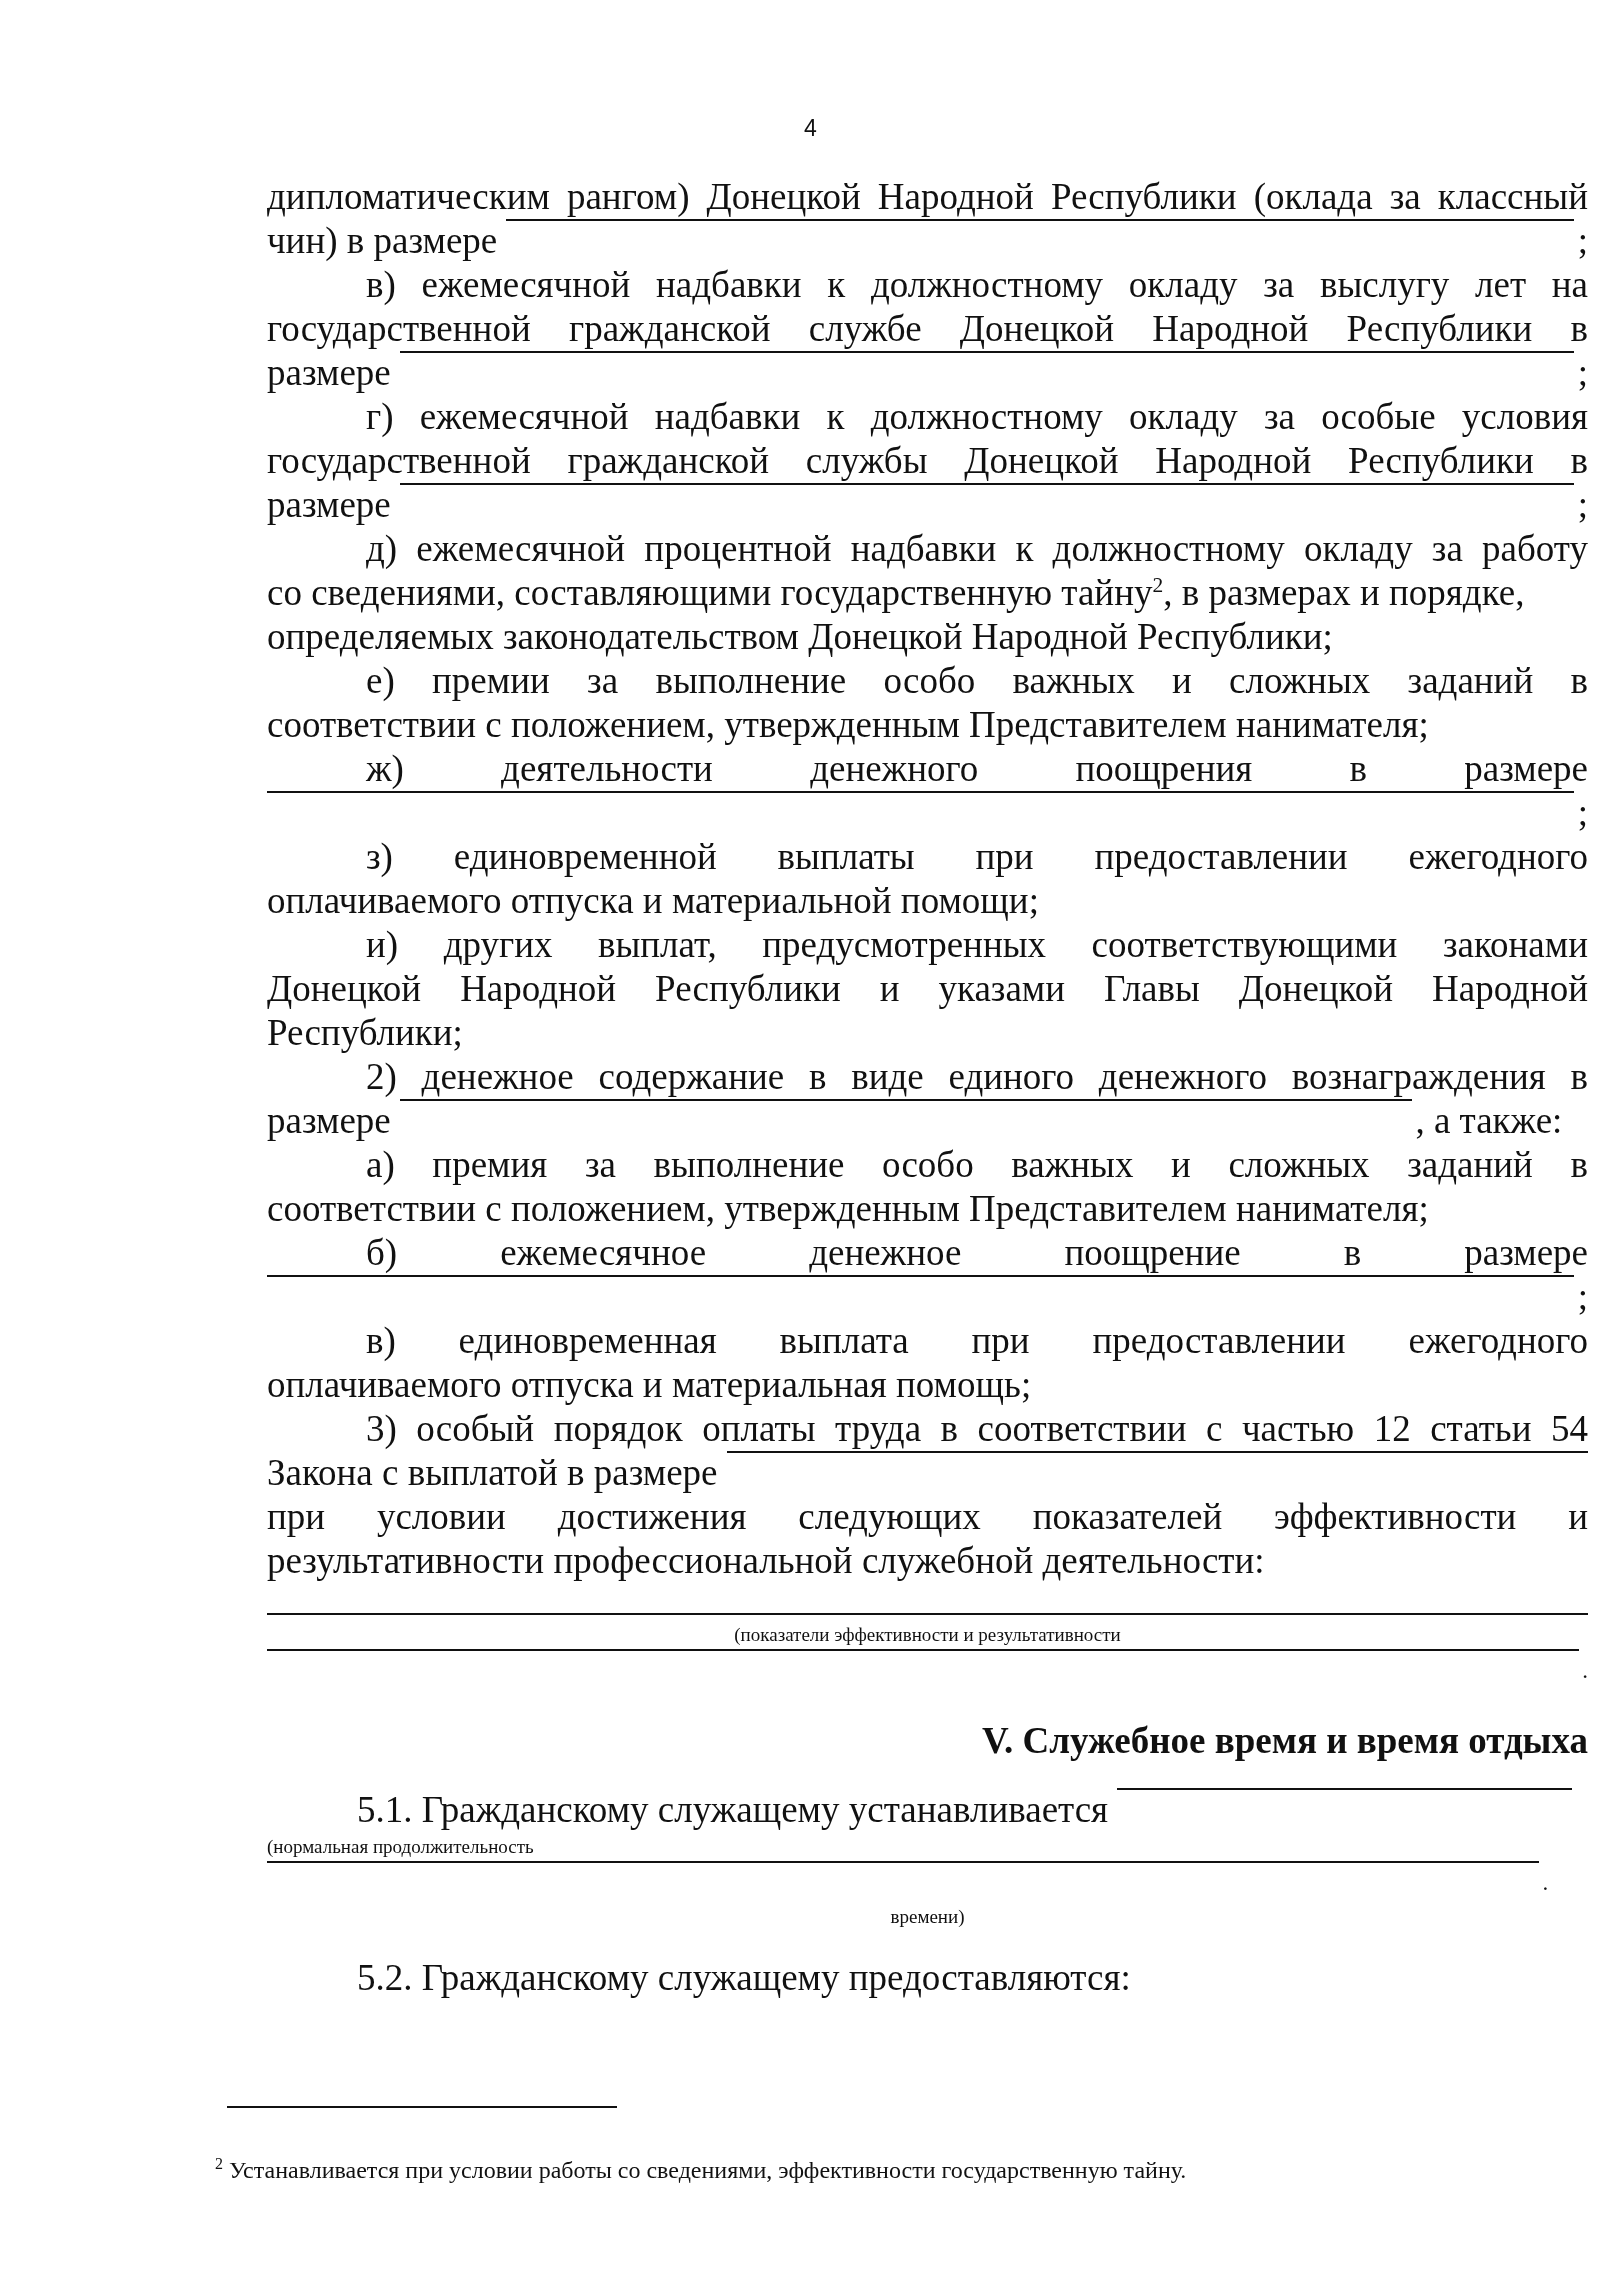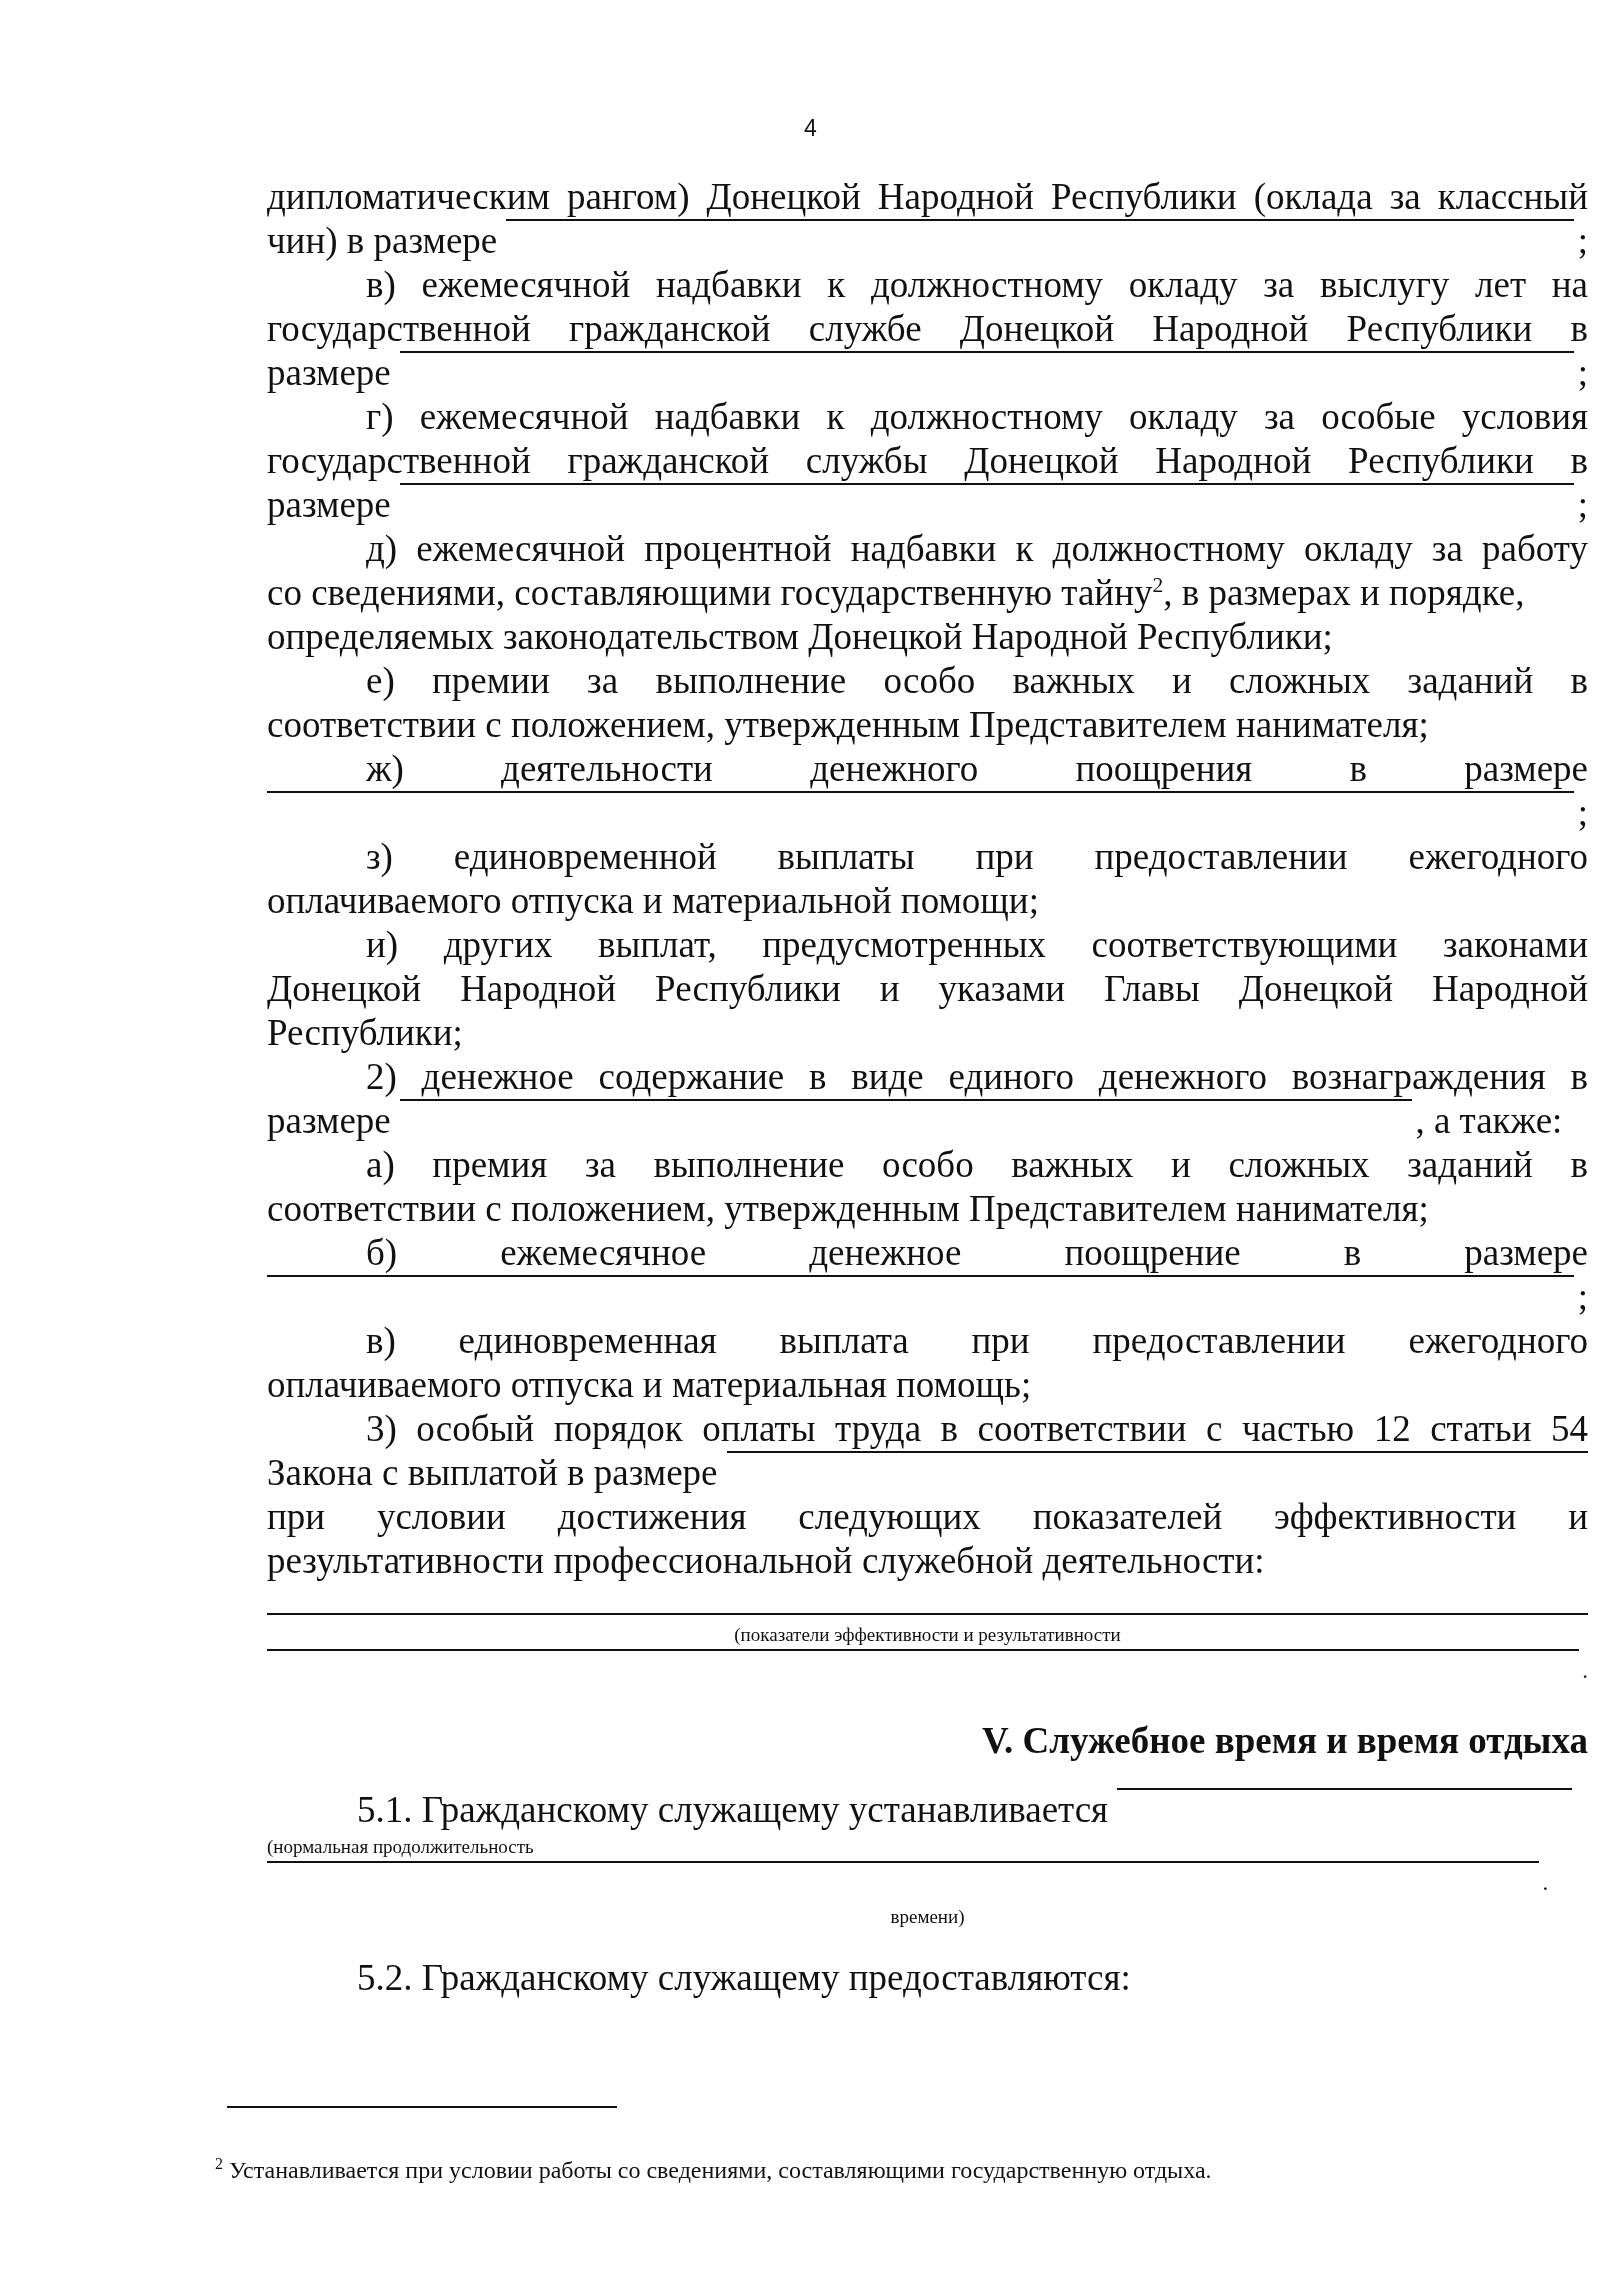--- a/index.html
+++ b/index.html
@@ -106,15 +106,15 @@
     <span class="fill-flex" style="margin:0 3.6px 1.8px 0; flex:0 0 1272px;"></span>
     <span style="font-size:23px;">.</span>
   </div>
   <div class="caption">времени)</div>
   <div style="height:25px;"></div>
   <div class="line" style="padding-left:90px;">5.2.  Гражданскому служащему предоставляются:</div>
 </div>
 
 <div class="fn-rule"></div>
 <div class="footnote">
-  <sup>2</sup><span> Устанавливается при условии работы со сведениями, составляющими государственную отдыха.</span>
+  <sup>2</sup><span> Устанавливается при условии работы со сведениями, эффективности государственную тайну.</span>
 </div>
 
 
 </body></html>

